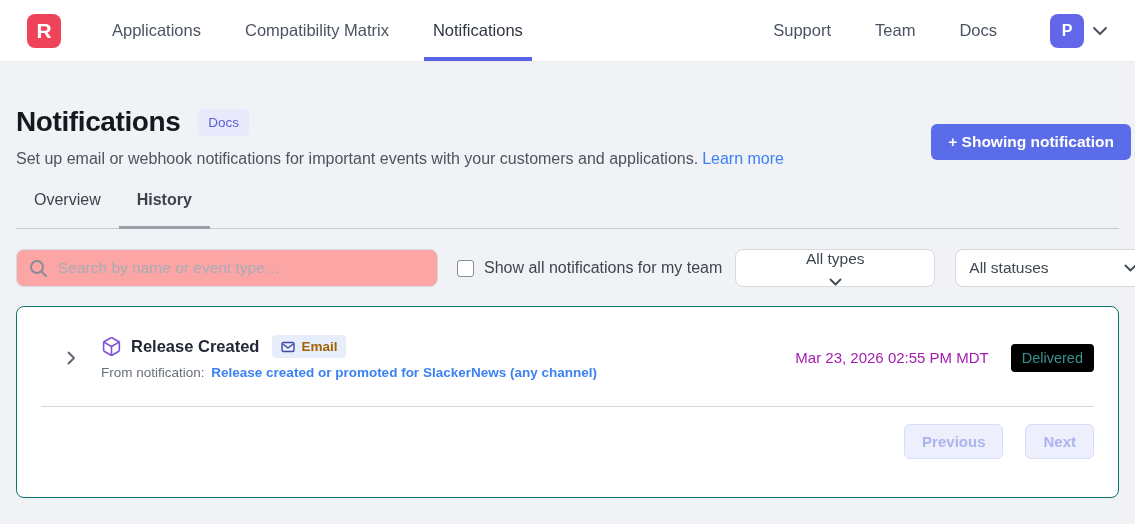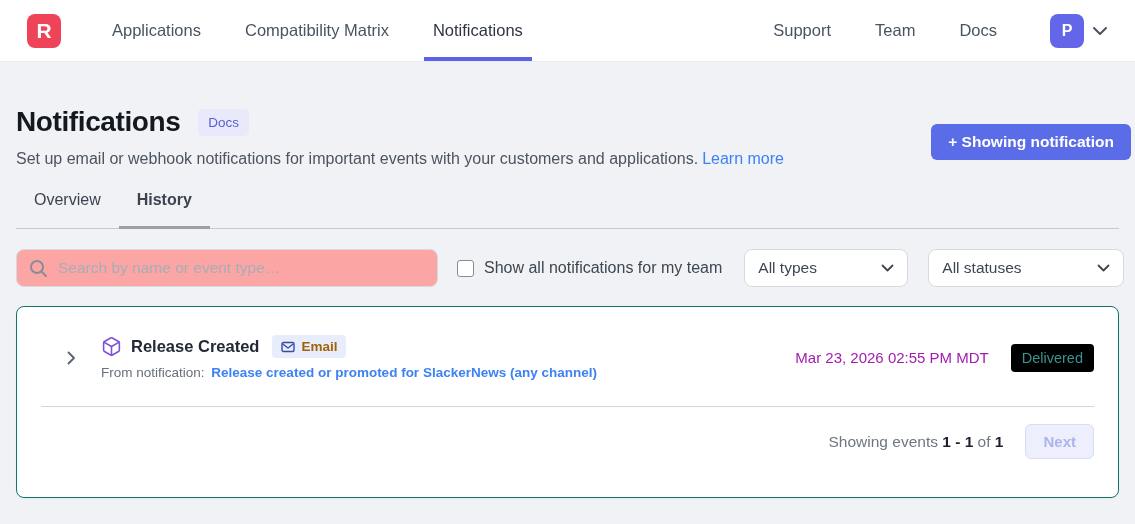--- a/index.html
+++ b/index.html
@@ -83,21 +83,21 @@
   .checkbox {
     width: 17px; height: 17px; margin-left: 19px; flex: none;
     background: #fff; border: 1.5px solid #868d97; border-radius: 3px; cursor: pointer;
   }
   .checkbox-label { margin-left: 10px; font-size: 16px; color: #3e4650; white-space: nowrap; cursor: pointer; }
   .select {
     height: 38px; background: #fff; border: 1px solid #d6dade; border-radius: 8px;
     display: flex; align-items: center; justify-content: space-between;
     padding: 0 13px; font-size: 15.5px; color: #3e4650; cursor: pointer; flex: none;
   }
-  .select-types { width: 164px; margin-left: 22px; }
+  .select-types { width: 200px; margin-left: 13px; flex-direction: column; }
   .select-statuses { width: 196px; margin-left: 20px; }
 
   
   .card {
     margin-top: 19px; background: #fff; border: 1px solid #0f766e;
     border-radius: 8px; box-shadow: 0 1px 2px rgba(20,24,31,.04);
   }
   .event-row { display: flex; align-items: center; padding: 28px 24px 26px; }
   .expand { margin-left: 26px; margin-right: 25px; display: flex; cursor: pointer; }
   .event-line1 { display: flex; align-items: center; }
@@ -217,22 +217,17 @@
           <a class="event-link">Release created or promoted for SlackerNews (any channel)</a>
         </div>
       </div>
       <div class="event-right">
         <span class="timestamp">Mar 23, 2026 02:55 PM MDT</span>
         <span class="status-badge">Delivered</span>
       </div>
     </div>
     <div class="card-divider"></div>
     <div class="pagination">
-      <span class="pg-text">
-        <span>Showing events</span>
-        <b>1 - 1</b>
-        <span>of</span>
-        <b>1</b>
-      </span>
+      <button class="pg-btn">Previous</button>
       <button class="pg-btn">Next</button>
     </div>
   </div>
 </div>
 
 </body></html>

